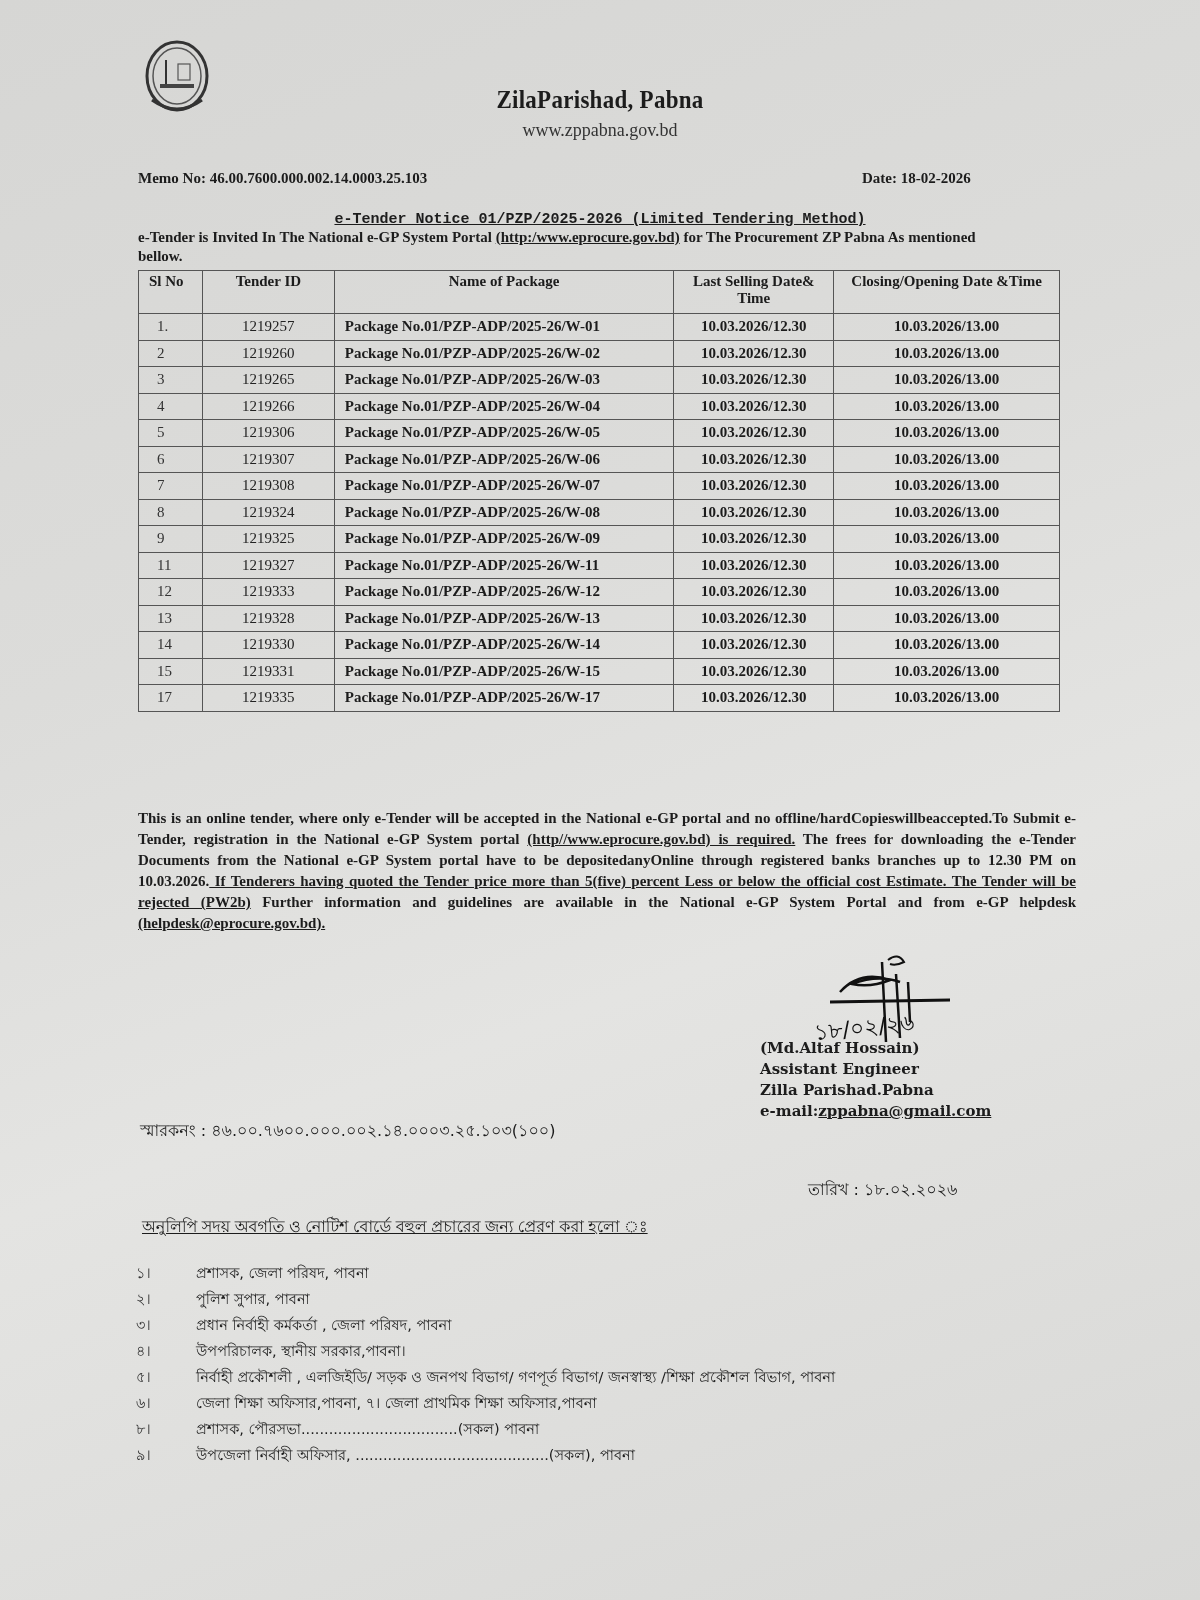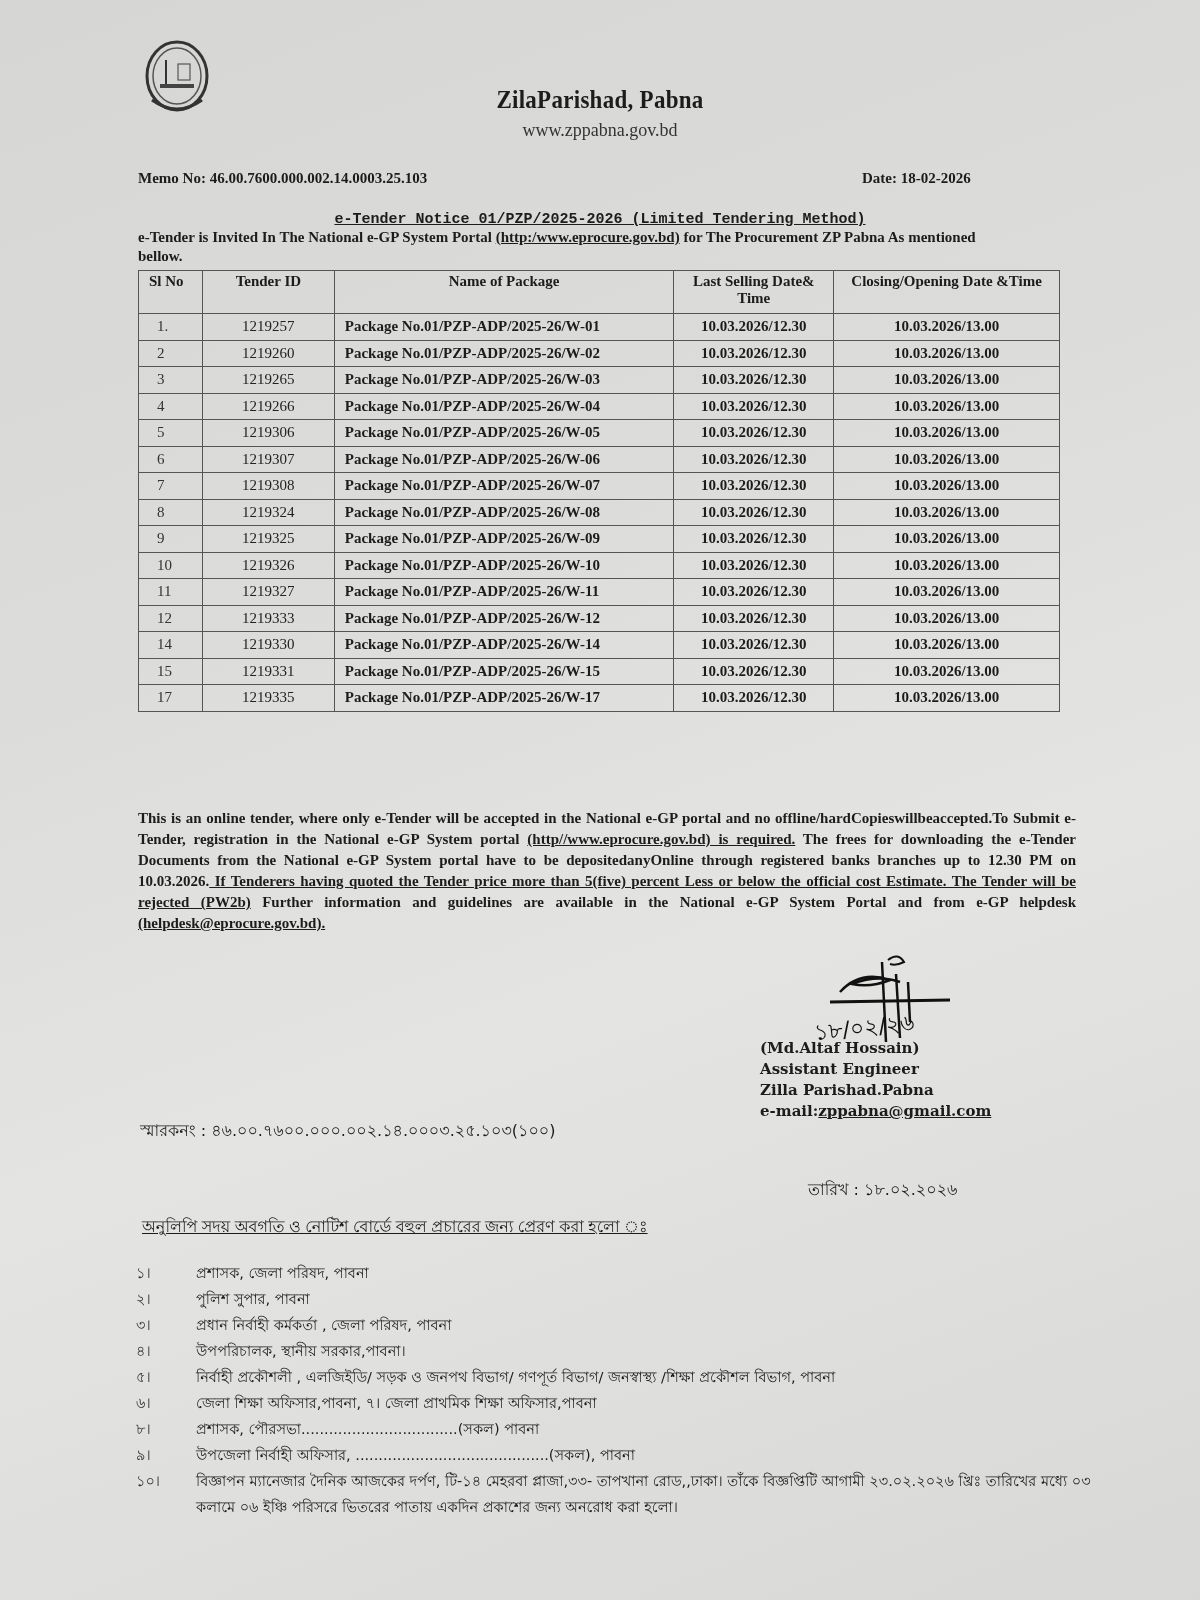--- a/index.html
+++ b/index.html
@@ -173,37 +173,37 @@
         <td>10.03.2026/13.00</td>
       </tr>
       <tr>
         <td class="sl">9</td>
         <td class="tid">1219325</td>
         <td class="pkg">Package No.01/PZP-ADP/2025-26/W-09</td>
         <td>10.03.2026/12.30</td>
         <td>10.03.2026/13.00</td>
       </tr>
       <tr>
-        <td class="sl">10</td>
-        <td class="tid">1219326</td>
-        <td class="pkg">Package No.01/PZP-ADP/2025-26/W-10</td>
-        <td>10.03.2026/12.30</td>
-        <td>10.03.2026/13.00</td>
-      </tr>
-      <tr>
         <td class="sl">11</td>
         <td class="tid">1219327</td>
         <td class="pkg">Package No.01/PZP-ADP/2025-26/W-11</td>
         <td>10.03.2026/12.30</td>
         <td>10.03.2026/13.00</td>
       </tr>
       <tr>
         <td class="sl">12</td>
         <td class="tid">1219333</td>
         <td class="pkg">Package No.01/PZP-ADP/2025-26/W-12</td>
+        <td>10.03.2026/12.30</td>
+        <td>10.03.2026/13.00</td>
+      </tr>
+      <tr>
+        <td class="sl">13</td>
+        <td class="tid">1219328</td>
+        <td class="pkg">Package No.01/PZP-ADP/2025-26/W-13</td>
         <td>10.03.2026/12.30</td>
         <td>10.03.2026/13.00</td>
       </tr>
       <tr>
         <td class="sl">14</td>
         <td class="tid">1219330</td>
         <td class="pkg">Package No.01/PZP-ADP/2025-26/W-14</td>
         <td>10.03.2026/12.30</td>
         <td>10.03.2026/13.00</td>
       </tr>
@@ -273,17 +273,13 @@
       <span class="cc-text">জেলা শিক্ষা অফিসার,পাবনা, ৭। জেলা প্রাথমিক শিক্ষা অফিসার,পাবনা</span>
     </div>
     <div class="cc-item">
       <span class="cc-num">৮।</span>
       <span class="cc-text">প্রশাসক, পৌরসভা..................................(সকল) পাবনা</span>
     </div>
     <div class="cc-item">
       <span class="cc-num">৯।</span>
       <span class="cc-text">উপজেলা  নির্বাহী অফিসার, ..........................................(সকল), পাবনা</span>
     </div>
-    <div class="cc-item">
-      <span class="cc-num">১০।</span>
-      <span class="cc-text">বিজ্ঞাপন ম্যানেজার দৈনিক আজকের দর্পণ, টি-১৪ মেহরবা প্লাজা,৩৩- তাপখানা রোড,,ঢাকা। তাঁকে  বিজ্ঞপ্তিটি আগামী   ২৩.০২.২০২৬ খ্রিঃ   তারিখের মধ্যে ০৩ কলামে ০৬ ইঞ্চি পরিসরে  ভিতরের পাতায় একদিন প্রকাশের জন্য  অনরোধ করা হলো।</span>
-    </div>
   </div>
 
 </body></html>

